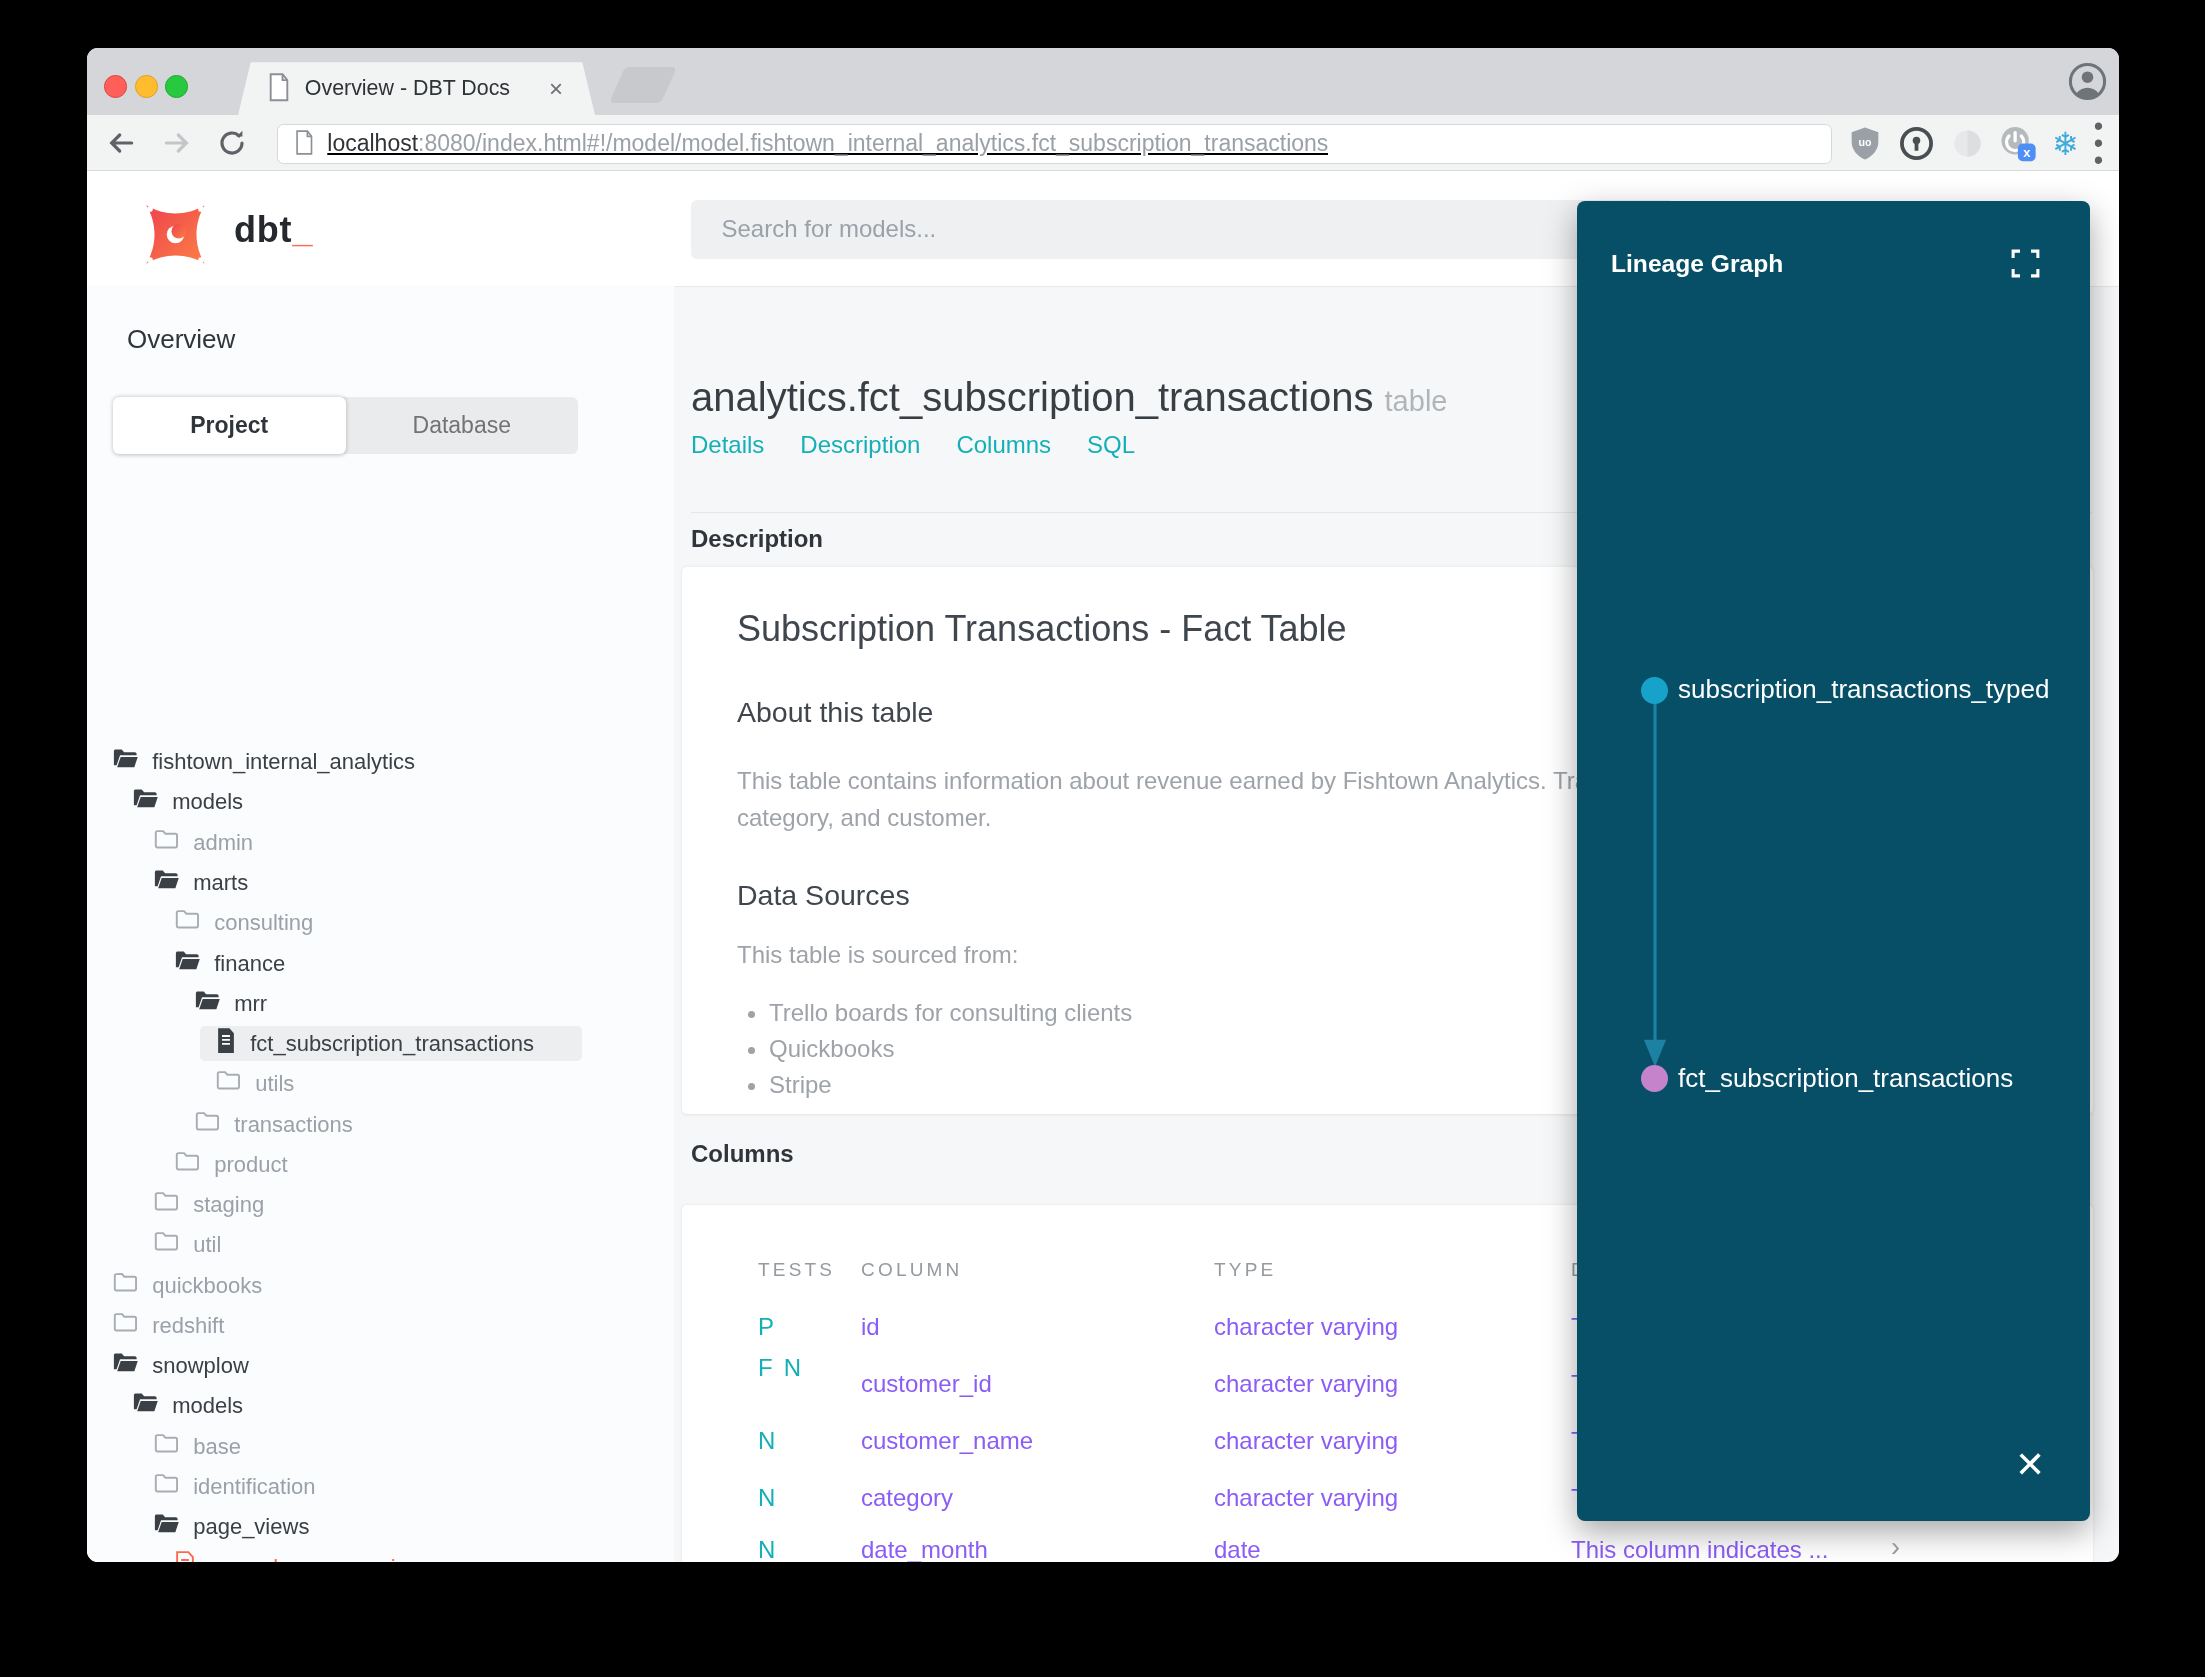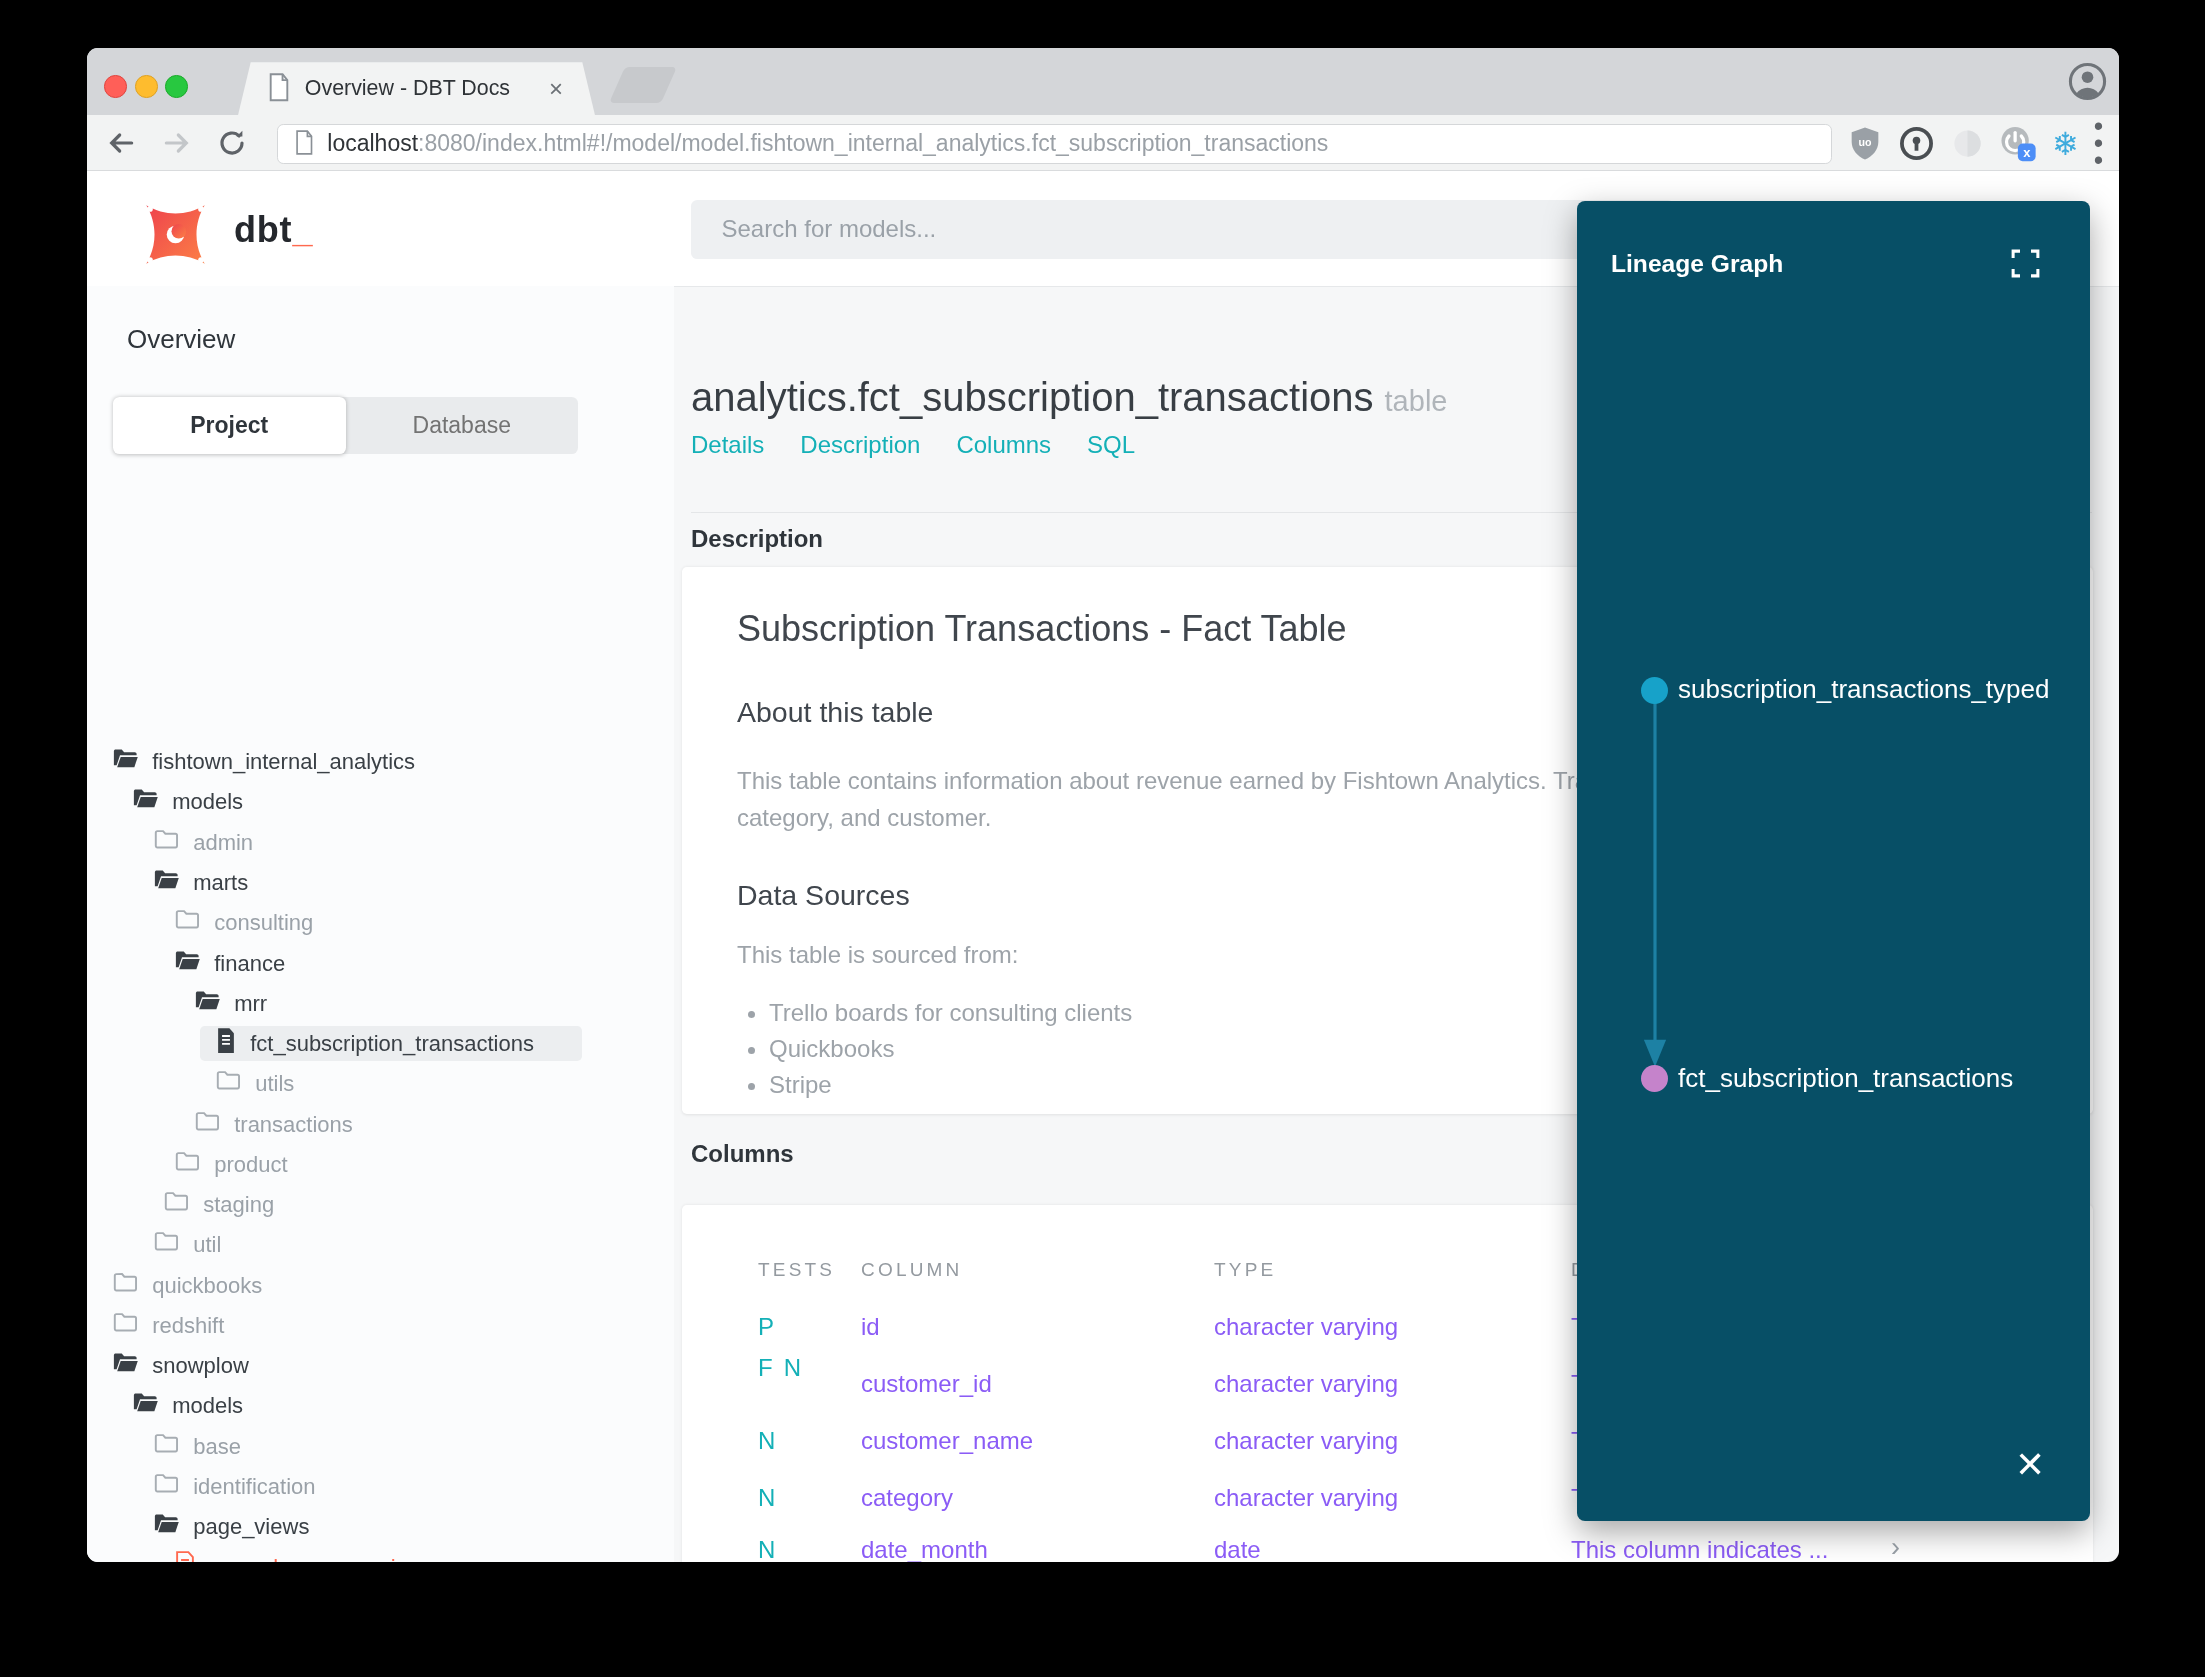--- a/index.html
+++ b/index.html
@@ -13,21 +13,21 @@
   .t-yellow{left:48px;background:#febc2e;border:0.8px solid #dea123;}
   .t-green{left:78px;background:#28c840;border:0.8px solid #1aab29;}
   .tab{position:absolute;left:151px;top:14.3px;width:357px;height:53px;background:#f2f3f3;clip-path:polygon(0 100%,12.7px 0,calc(100% - 12.7px) 0,100% 100%);display:flex;align-items:center;padding:0 0 0 28.5px;box-sizing:border-box;}
   .tab-title{font-size:21.4px;color:#2f3337;margin-left:14.3px;white-space:nowrap;overflow:hidden;flex:1;}
   .tab-close{font-size:24px;color:#6b7075;margin-right:32px;line-height:1;}
   .newtab{position:absolute;left:530px;top:19px;width:52px;height:36px;background:#c7c9cc;border-radius:4.8px;transform:skewX(-24deg);}
   .profile{position:absolute;left:1980px;top:12.7px;width:41px;height:41px;}
   .toolbar{position:absolute;left:0;top:67px;width:100%;height:55px;background:#f2f3f3;border-bottom:0.8px solid #d9dbdd;}
   .navbtn{position:absolute;top:8px;width:40px;height:40px;display:flex;align-items:center;justify-content:center;}
   .urlbar{position:absolute;left:190px;top:8.7px;width:1555px;height:40px;background:#fff;border:0.8px solid #d5d7d9;border-radius:6.3px;display:flex;align-items:center;padding:0 16px;box-sizing:border-box;}
-  .url-text{font-size:23px;white-space:nowrap;overflow:hidden;margin-left:12.7px;}
+  .url-text{font-size:23px;white-space:nowrap;overflow:hidden;margin-left:12.7px;text-decoration:underline;}
   .url-host{color:#2f3337;}
   .url-rest{color:#9aa0a6;}
   .ext{position:absolute;top:8px;width:41px;height:41px;display:flex;align-items:center;justify-content:center;}
   .snow{font-size:32px;color:#3fabdd;}
   .menu-dots{font-size:27px;color:#5f6368;letter-spacing:0;line-height:0.62;text-align:center;}
 
   
   .app-header{position:absolute;left:0;top:123px;width:100%;height:115px;background:#fff;border-bottom:0.8px solid #e6e8ea;}
   .logo{position:absolute;left:52px;top:27px;display:flex;align-items:flex-start;}
   .logo-text{font-size:36px;font-weight:bold;color:#25282d;letter-spacing:0.8px;margin-left:22px;margin-top:11px;}
@@ -265,21 +265,21 @@
                 <path fill="none" stroke="#a7adb3" stroke-width="1.7" d="M2.8 5C2.8 4.2 3.4 3.6 4.2 3.6h5l2 2.3h8.9c.8 0 1.4.6 1.4 1.4v9.3c0 .8-.6 1.4-1.4 1.4H4.2c-.8 0-1.4-.6-1.4-1.4V5z"></path>
               </svg></span>
             <span class="lbl">transactions</span>
           </div>
           <div class="tree-row k-closed" style="top: 861px; left: 86px;">
             <span><svg width="28.5" height="25" viewBox="0 0 24 22">
                 <path fill="none" stroke="#a7adb3" stroke-width="1.7" d="M2.8 5C2.8 4.2 3.4 3.6 4.2 3.6h5l2 2.3h8.9c.8 0 1.4.6 1.4 1.4v9.3c0 .8-.6 1.4-1.4 1.4H4.2c-.8 0-1.4-.6-1.4-1.4V5z"></path>
               </svg></span>
             <span class="lbl">product</span>
           </div>
-          <div class="tree-row k-closed" style="top: 901px; left: 75px;">
+          <div class="tree-row k-closed" style="top: 901px; left: 65px;">
             <span><svg width="28.5" height="25" viewBox="0 0 24 22">
                 <path fill="none" stroke="#a7adb3" stroke-width="1.7" d="M2.8 5C2.8 4.2 3.4 3.6 4.2 3.6h5l2 2.3h8.9c.8 0 1.4.6 1.4 1.4v9.3c0 .8-.6 1.4-1.4 1.4H4.2c-.8 0-1.4-.6-1.4-1.4V5z"></path>
               </svg></span>
             <span class="lbl">staging</span>
           </div>
           <div class="tree-row k-closed" style="top: 941px; left: 65px;">
             <span><svg width="28.5" height="25" viewBox="0 0 24 22">
                 <path fill="none" stroke="#a7adb3" stroke-width="1.7" d="M2.8 5C2.8 4.2 3.4 3.6 4.2 3.6h5l2 2.3h8.9c.8 0 1.4.6 1.4 1.4v9.3c0 .8-.6 1.4-1.4 1.4H4.2c-.8 0-1.4-.6-1.4-1.4V5z"></path>
               </svg></span>
             <span class="lbl">util</span>

